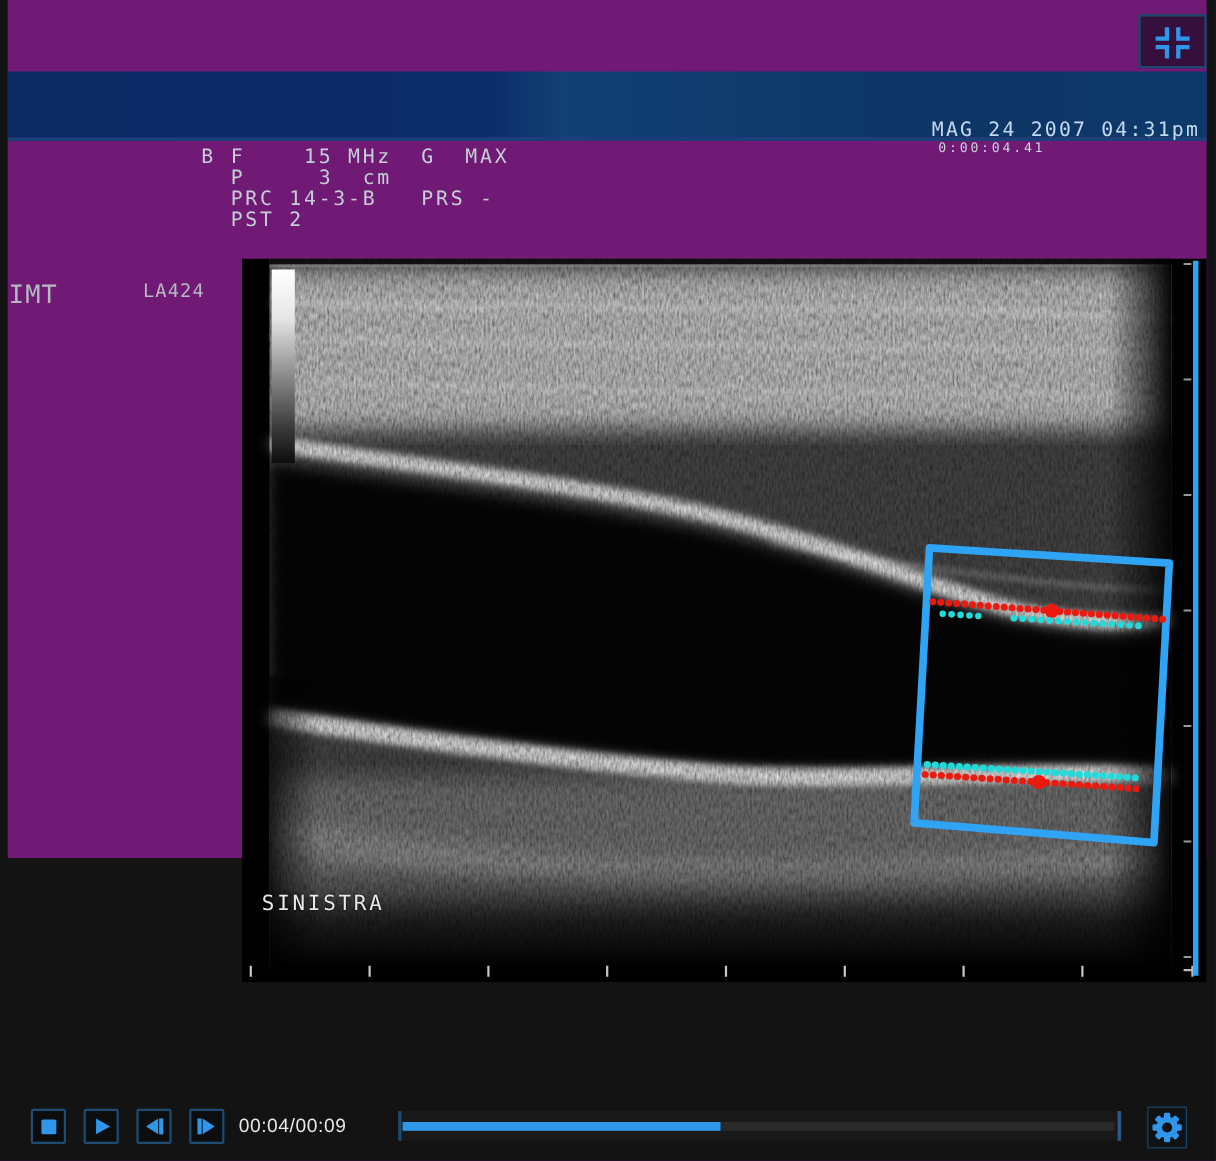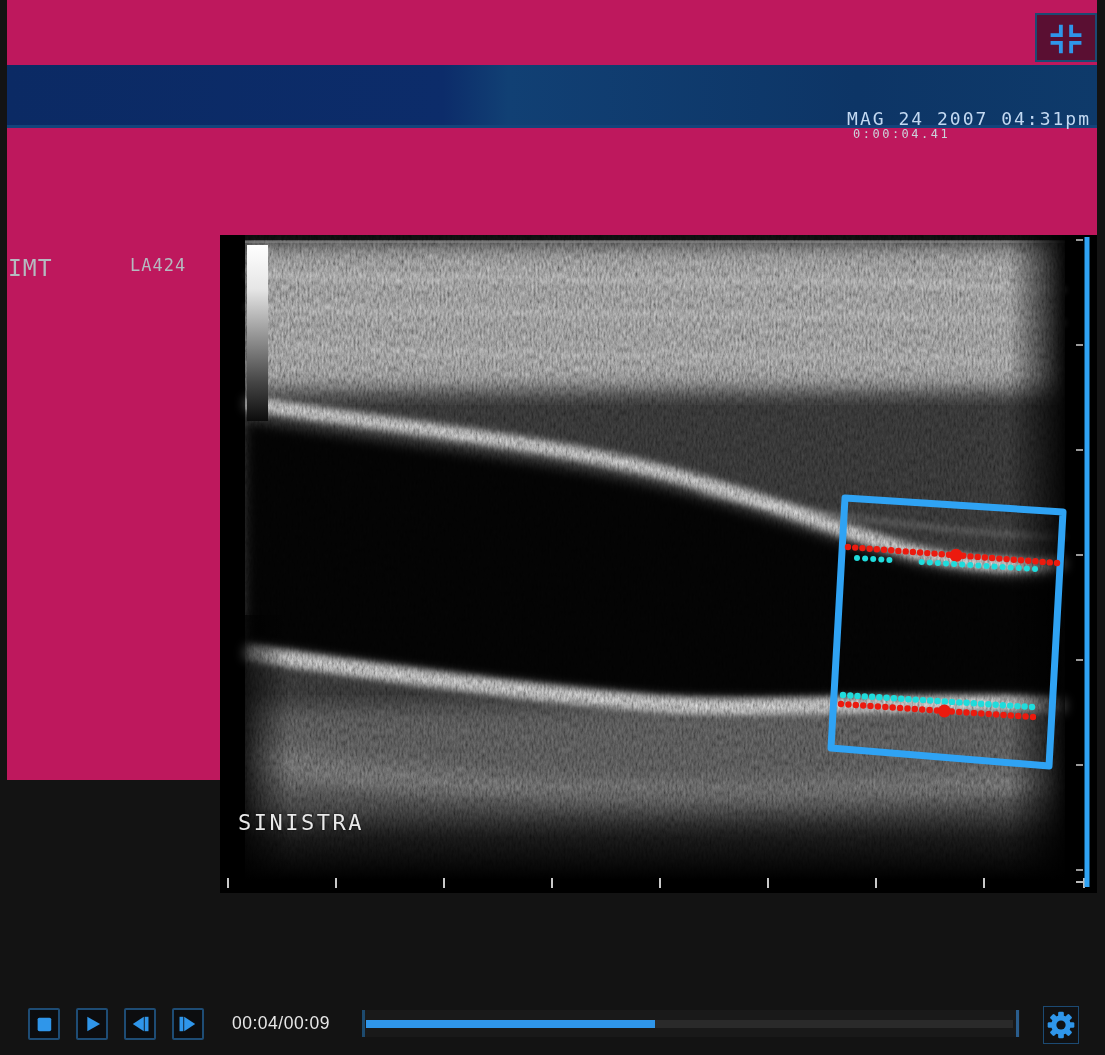--- a/index.html
+++ b/index.html
@@ -1,48 +1,48 @@
 <!DOCTYPE html>
 <html><head>
 <meta charset="utf-8">
 <style>
   html,body{margin:0;padding:0;background:#121212;}
   .stage{position:relative;width:1105px;height:1055px;background:#131313;overflow:hidden;
          font-family:"Liberation Sans",sans-serif;}
-  .video{position:absolute;left:7px;top:0;width:1090px;height:780px;background:#be185d;}
+  .video{position:absolute;left:7px;top:0;width:1090px;height:780px;background:#701a75;}
 
   
   .topbar{position:absolute;left:0;top:65px;width:100%;height:60px;
     background:linear-gradient(90deg,#0b2a64 0%,#0c2c6a 40%,#114074 46%,#0d3566 78%,#0e3a6a 100%);
     border-bottom:3px solid #14437a;}
   .topbar .dt{position:absolute;right:6px;bottom:-4px;color:#c3d9f2;
     font:18px "DejaVu Sans Mono",monospace;letter-spacing:2px;white-space:nowrap;}
 
   .machine-text{color:#c6cfd7;font-family:"DejaVu Sans Mono",monospace;}
   .timestamp{position:absolute;left:846px;top:127px;font-size:12px;letter-spacing:2.5px;color:#ccd4dc;}
   .params{position:absolute;left:176px;top:133px;margin:0;font-size:18px;line-height:19px;
     letter-spacing:2.5px;white-space:pre;color:#c5ced6;font-family:"DejaVu Sans Mono",monospace;}
   .imt{position:absolute;left:1px;top:255px;font-size:23px;letter-spacing:1px;color:#b5bac0;}
   .probe{position:absolute;left:123px;top:255px;font-size:17px;letter-spacing:1px;color:#b5bac0;}
-  .sinistra{position:absolute;left:231px;top:810px;font-size:22px;letter-spacing:2.5px;color:#e9e9e9;
+  .sinistra{position:absolute;left:231px;top:810px;font-size:19px;letter-spacing:2.5px;color:#e9e9e9;
     font-family:"DejaVu Sans Mono",monospace;text-shadow:0 0 2px #000;}
 
   .usvg{position:absolute;left:213px;top:235px;}
 
   
   .fs-btn{position:absolute;left:1028px;top:13px;width:62px;height:49px;padding:0;
     background:rgba(8,10,14,.55);border:2px solid #1c4a73;cursor:pointer;}
   .fs-btn svg{display:block;margin:2px auto 0;}
 
   
   .controls{position:absolute;left:0;top:950px;width:1105px;height:105px;background:#131313;}
   .pbtn{position:absolute;top:58px;width:32px;height:32px;padding:0;background:#0c0d0f;
     border:2px solid #1e4c74;border-radius:2px;cursor:pointer;}
   .pbtn svg{display:block;margin:0 auto;}
-  .time{position:absolute;left:232px;top:63px;color:#e8e8e8;font-size:17.5px;letter-spacing:.5px;}
+  .time{position:absolute;left:217px;top:63px;color:#e8e8e8;font-size:17.5px;letter-spacing:.5px;}
 
   .seekbar{position:absolute;left:362px;top:60px;width:658px;height:27px;background:#191919;cursor:pointer;}
   .seek-cap{position:absolute;top:0;width:3px;height:100%;background:#1d4a6e;}
   .seek-cap.left{left:0;} .seek-cap.right{right:1px;background:#2a5d8c;}
   .seek-track{position:absolute;left:4px;right:7px;top:10px;height:8px;background:#2a2a2a;}
   .seek-fill{height:100%;width:0;background:#2f96ea;}
 
   .gear-btn{position:absolute;left:1043px;top:56px;width:36px;height:38px;padding:0;background:#101113;
     border:1px solid #1c4a73;cursor:pointer;}
   .gear-btn svg{display:block;margin:1px auto;}
@@ -51,20 +51,24 @@
 <body>
 
 <div class="stage">
   <div class="video">
 
     <div class="topbar">
       <span class="dt">MAG 24 2007 04:31pm</span>
     </div>
 
     <div class="machine-text timestamp">0:00:04.41</div>
+    <pre class="params">B F    15 MHz  G  MAX
+  P     3  cm
+  PRC 14-3-B   PRS -
+  PST 2</pre>
     <div class="machine-text imt">IMT</div>
     <div class="machine-text probe">LA424</div>
 
     <svg class="usvg" width="877" height="658" viewBox="0 0 877 658">
       <defs>
         <filter id="speckle" x="-2%" y="-2%" width="104%" height="104%">
           <feTurbulence type="fractalNoise" baseFrequency="0.5 0.16" numOctaves="3" seed="11"></feTurbulence>
           <feColorMatrix type="saturate" values="0"></feColorMatrix>
           <feComponentTransfer>
               <feFuncA type="linear" slope="0" intercept="1"></feFuncA>

